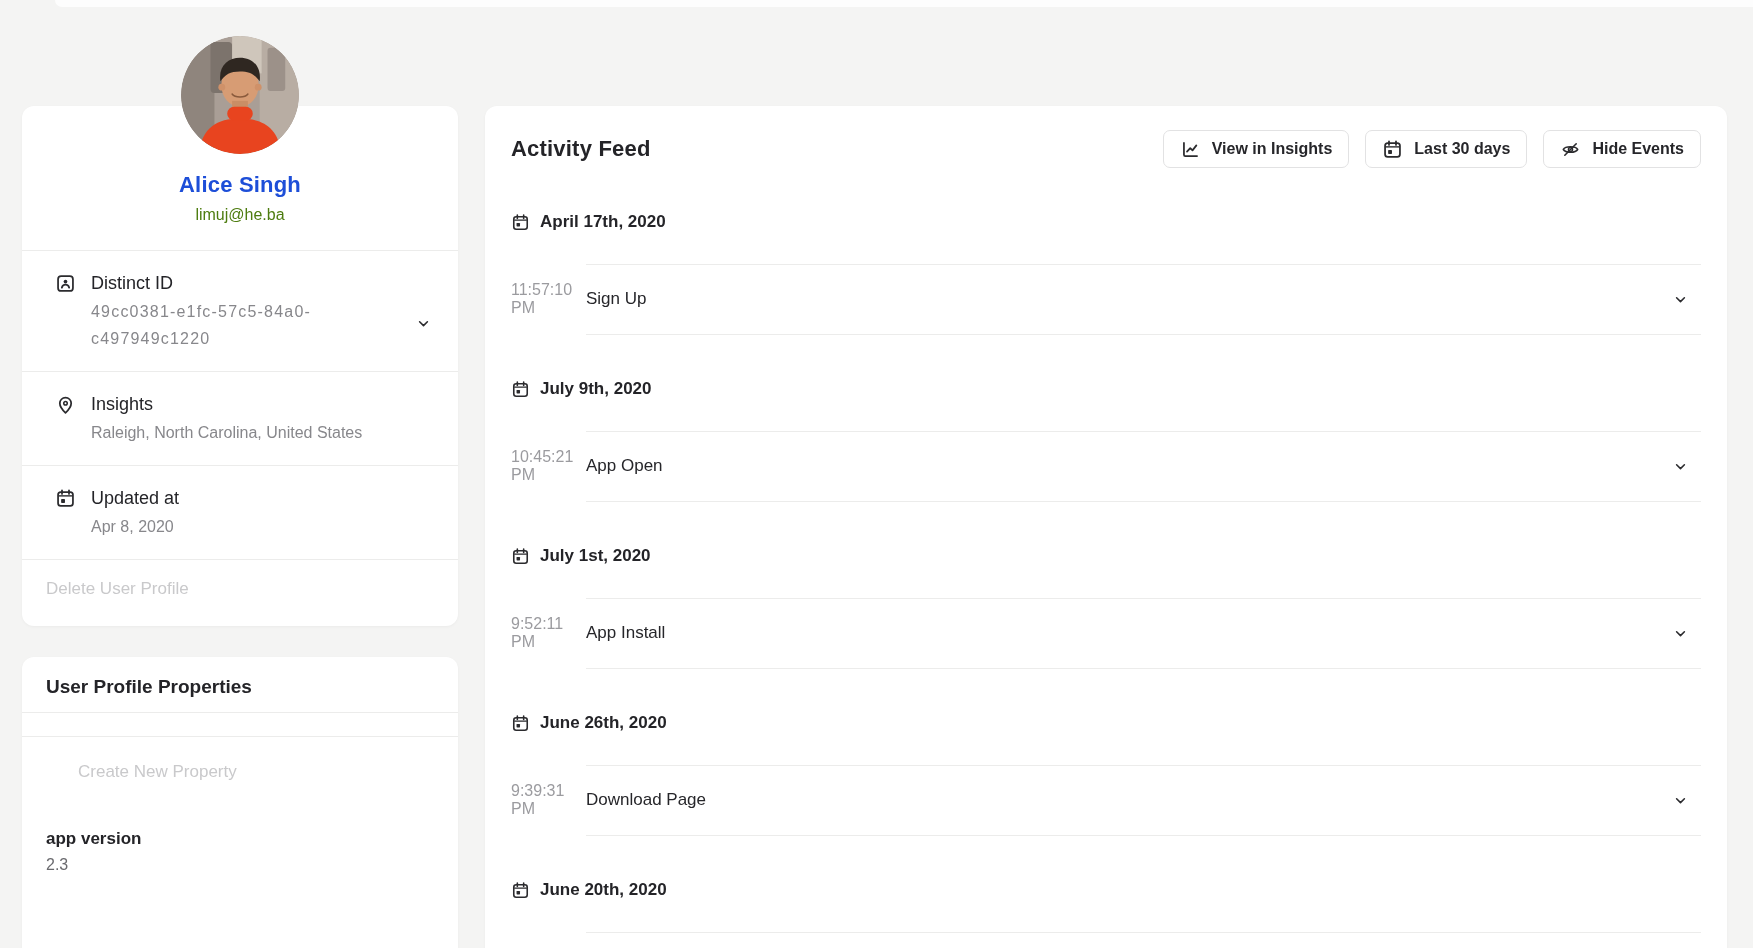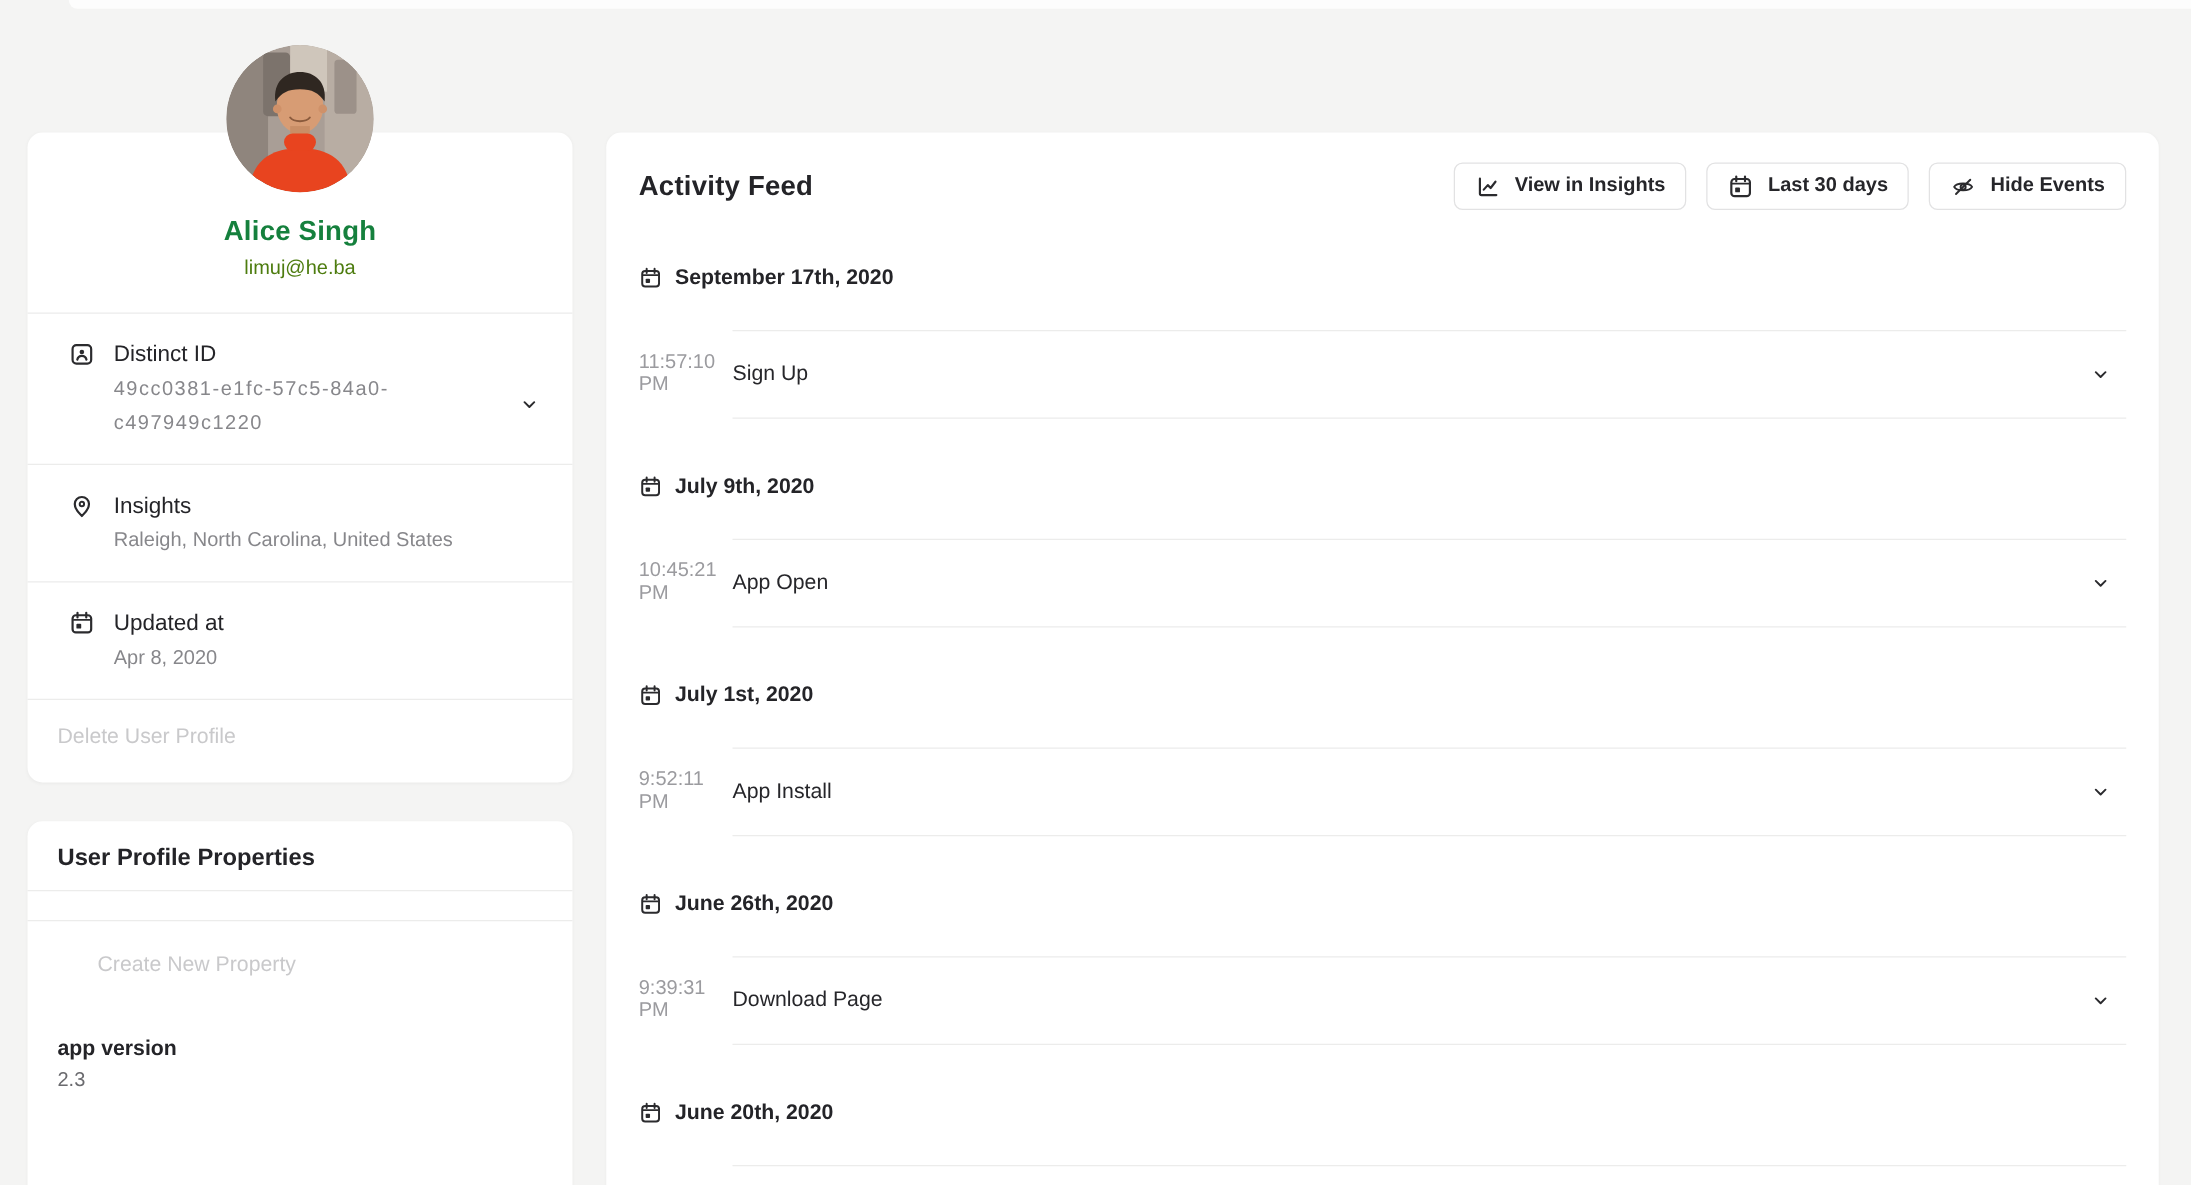--- a/index.html
+++ b/index.html
@@ -25,21 +25,21 @@
     box-shadow: 0 1px 3px rgba(0,0,0,.04);
   }
   
   .sidebar { width: 436px; display: flex; flex-direction: column; gap: 31px; position: relative; }
   .avatar {
     position: absolute; top: -70px; left: 50%; transform: translateX(-50%);
     width: 118px; height: 118px; border-radius: 50%; overflow: hidden; z-index: 2;
   }
   .profile-card { padding-bottom: 0; }
   .profile-head { text-align: center; padding: 66px 20px 26px; }
-  .profile-name { font-size: 22px; font-weight: 700; color: #15803d; letter-spacing: .2px; }
+  .profile-name { font-size: 22px; font-weight: 700; color: #1d4ed8; letter-spacing: .2px; }
   .profile-email { font-size: 16px; color: #4d7c0f; margin-top: 8px; }
   .p-row {
     border-top: 1px solid #ececeb;
     padding: 19px 24px 19px 33px;
     position: relative;
     display: flex; align-items: flex-start;
   }
   .p-icon { width: 21px; height: 21px; margin-right: 15px; margin-top: 3px; color: #2b2b2e; flex: none; }
   .p-icon svg, .icon svg { width: 100%; height: 100%; display: block; }
   .p-label { font-size: 18px; color: #242428; line-height: 27px; }
@@ -255,21 +255,21 @@
   <section class="feed-group">
     <div class="date-row">
       <span class="icon date-icon">
               <svg viewBox="0 0 24 24" fill="none" stroke="currentColor">
                 <rect x="3.5" y="4.8" width="17" height="15.7" rx="3" stroke-width="2"></rect>
                 <path d="M8 2.6v4.2M16 2.6v4.2" stroke-width="2" stroke-linecap="round"></path>
                 <path d="M4 9h16" stroke-width="1.6"></path>
                 <rect x="7" y="12.6" width="4.4" height="4.4" rx="0.8" fill="currentColor" stroke="none"></rect>
               </svg>
             </span>
-      <span class="date-label">September 17th, 2020</span>
+      <span class="date-label">April 17th, 2020</span>
     </div>
     <div class="events">
   <div class="event-row">
     <span class="event-time">11:57:10 PM</span>
     <span class="event-name">Sign Up</span>
     <span class="icon event-chevron">
                 <svg viewBox="0 0 24 24" fill="none" stroke="currentColor">
                   <path d="M6.5 9.5L12 15l5.5-5.5" stroke-width="2.2" stroke-linecap="round" stroke-linejoin="round"></path>
                 </svg>
               </span>

